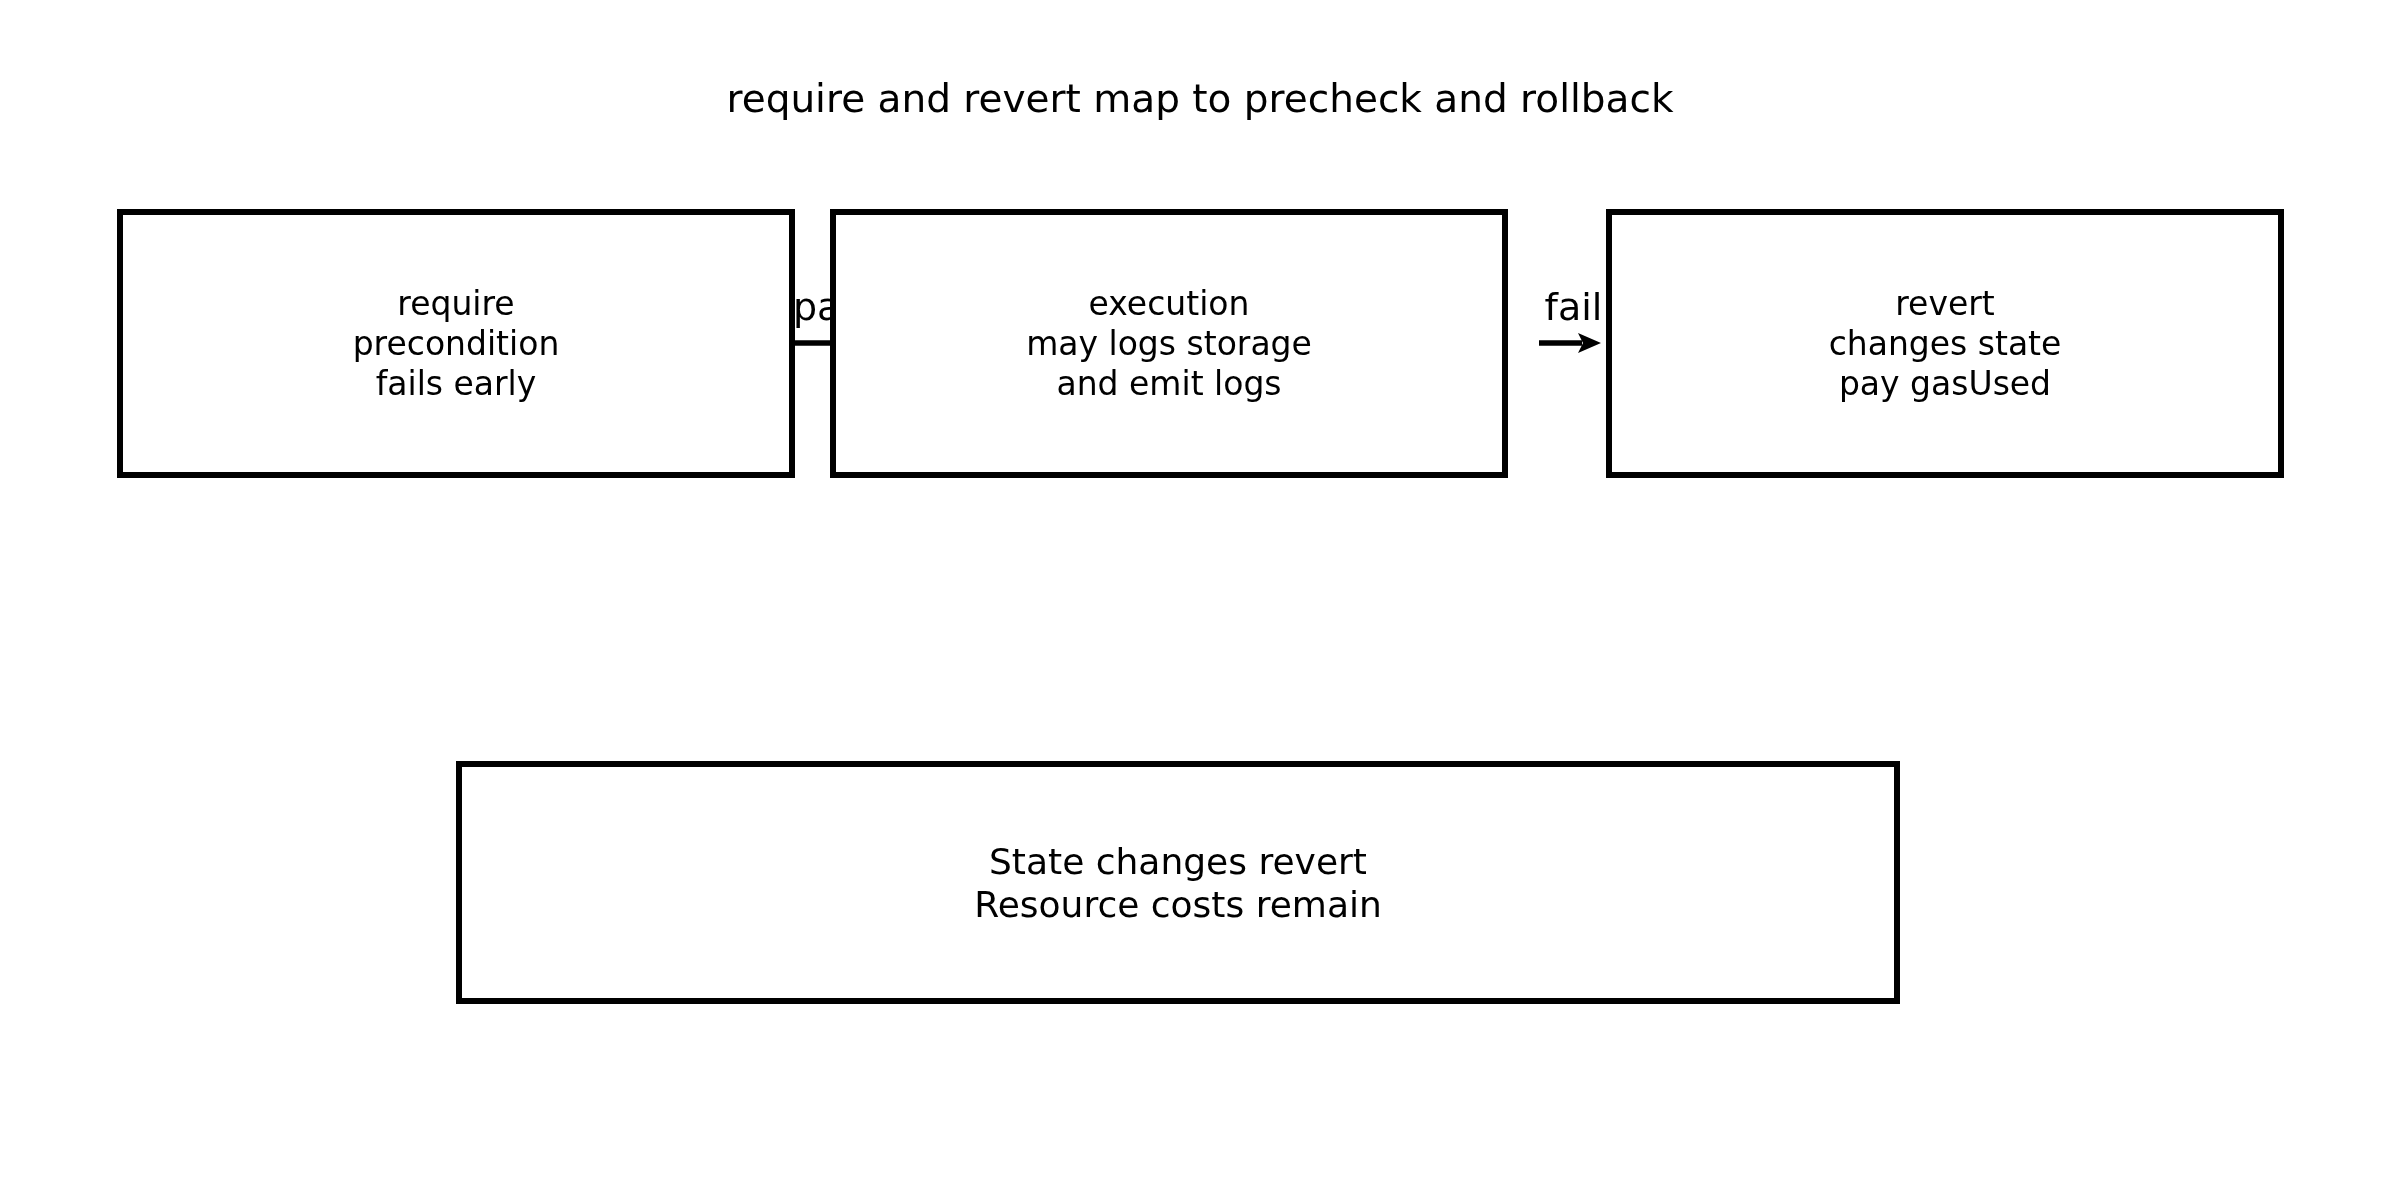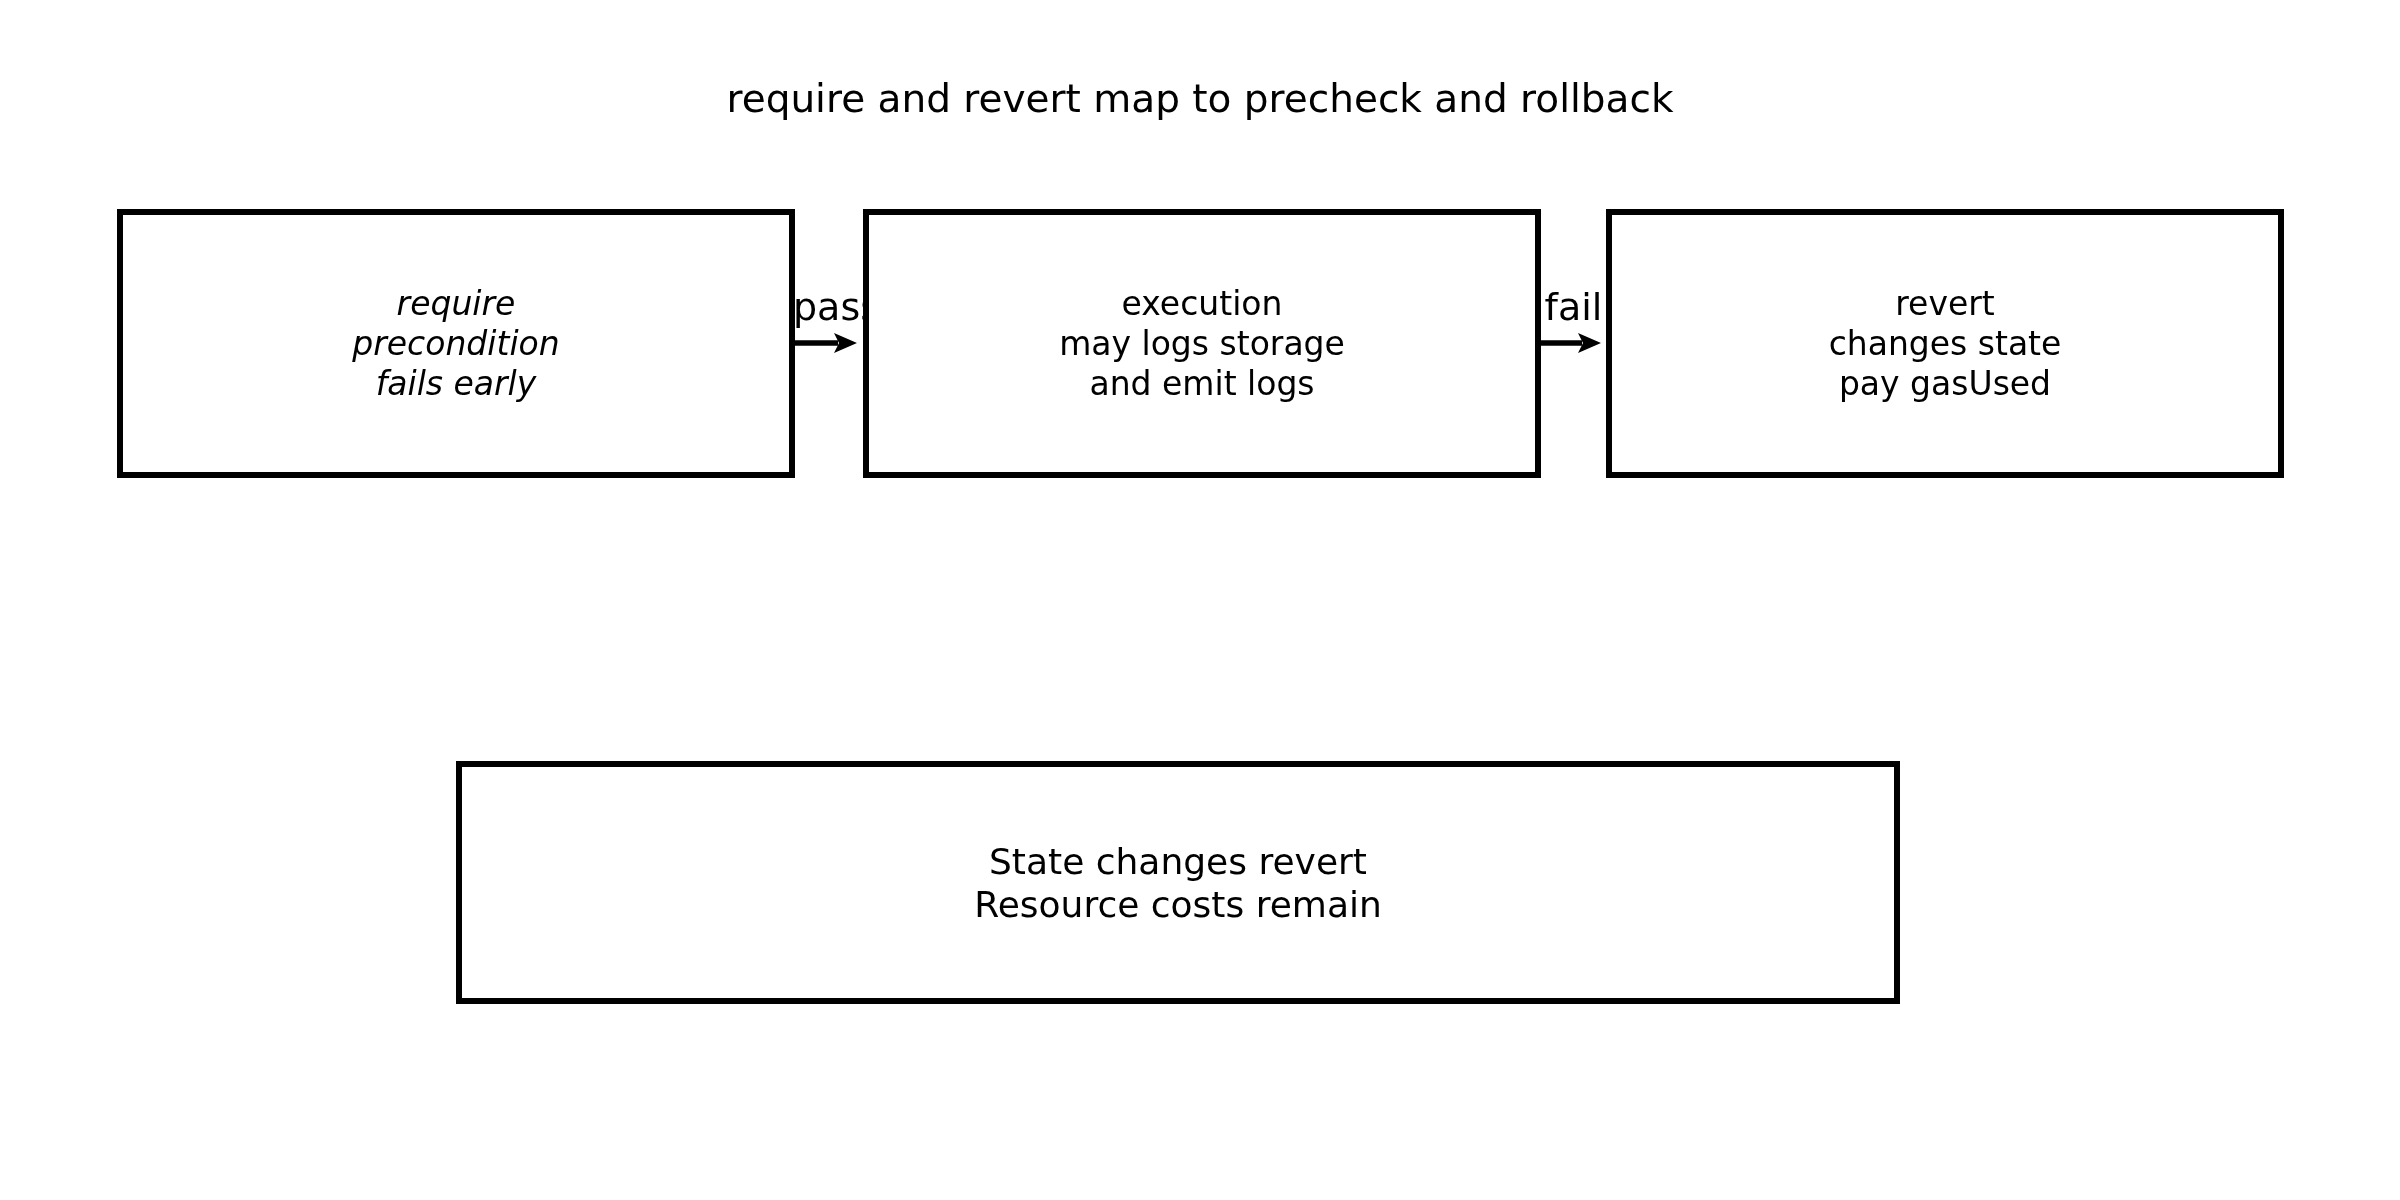--- a/index.html
+++ b/index.html
@@ -40,22 +40,22 @@
   }
   .node .line {
     font-size: 33px;
     line-height: 40px;
     white-space: nowrap;
   }
   .node.node-outcome .line {
     font-size: 36px;
     line-height: 43px;
   }
-  .node-precheck  { left: 117px;  top: 189px; width: 678px;  height: 269px; font-style: italic; }
-  .node-execution { left: 863px;  top: 189px; width: 678px;  height: 269px; }
+  .node-precheck  { left: 117px;  top: 189px; width: 678px;  height: 269px; }
+  .node-execution { left: 830px;  top: 189px; width: 678px;  height: 269px; }
   .node-revert    { left: 1606px; top: 189px; width: 678px;  height: 269px; }
   .node-outcome   { left: 456px;  top: 741px; width: 1444px; height: 243px; }
   .edge-label {
     position: absolute;
     top: 271px;
     text-align: center;
     font-size: 38px;
     line-height: 32px;
     white-space: nowrap;
   }

